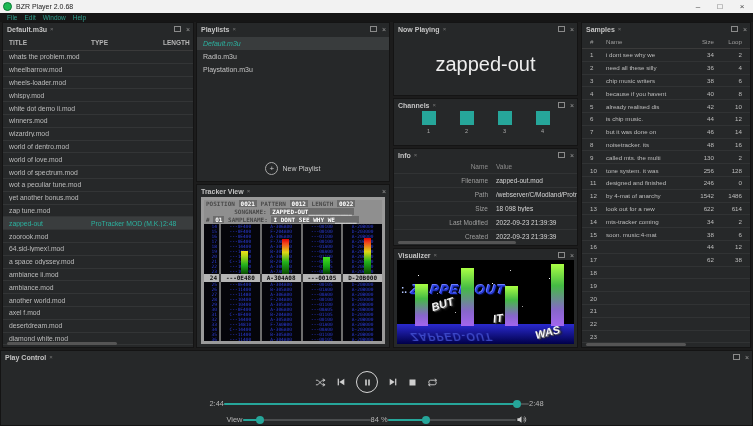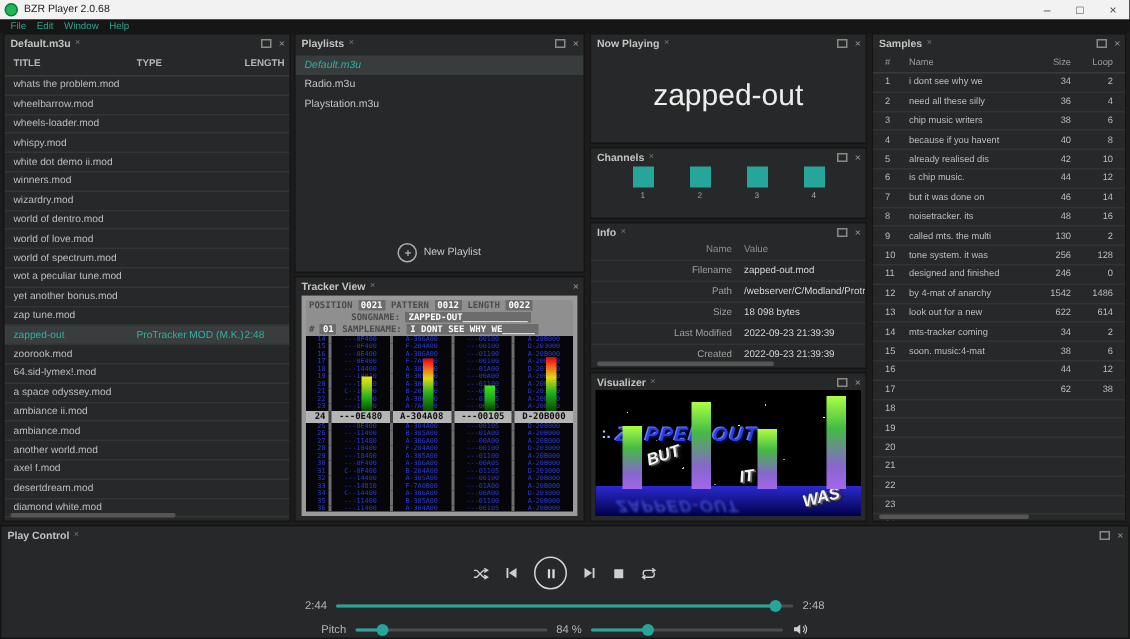--- a/index.html
+++ b/index.html
@@ -98,21 +98,21 @@
   .s-num{width:16px;padding-left:8px;flex:none;}
   .s-name{flex:1;overflow:hidden;white-space:nowrap;}
   .s-size{width:34px;text-align:right;flex:none;}
   .s-loop{width:28px;text-align:right;padding-right:8px;flex:none;}
   .srow{display:flex;height:11.8px;align-items:center;font-size:6.2px;color:#bdbdbd;border-bottom:1px solid #313334;}
   
   #play-control{left:0;top:350px;width:753px;height:76px;}
   .transport{display:flex;align-items:center;justify-content:center;gap:10px;margin-top:9px;}
   .tbtn{background:none;border:none;padding:0;display:flex;align-items:center;justify-content:center;cursor:default;}
   .pausebtn{width:22px;height:22px;border:1.5px solid #d6d6d6;border-radius:50%;}
-  .sliderrow{display:flex;align-items:center;justify-content:center;gap:6px;margin-top:6px;}
+  .sliderrow{display:flex;align-items:center;justify-content:center;margin-top:6px;}
   .t-label{font-size:7.5px;color:#b5b5b5;}
   .track{position:relative;height:2px;background:#4a4d4e;border-radius:1px;}
   .fill{position:absolute;left:0;top:0;bottom:0;background:#26a69a;border-radius:1px;}
   .knob{position:absolute;top:50%;width:8px;height:8px;background:#26a69a;border-radius:50%;transform:translate(-50%,-50%);}
   .time-track{width:305px;}
   .pitch-track{width:128px;}
   .vol-track{width:128px;}
 </style>
 </head>
 <body>
@@ -888,21 +888,21 @@
   </div>
   <div class="sliderrow">
     <span class="t-label">2:44</span>
     <div class="track time-track">
       <div class="fill" style="width:96%;"></div>
       <div class="knob" style="left:96%;"></div>
     </div>
     <span class="t-label">2:48</span>
   </div>
   <div class="sliderrow">
-    <span class="t-label">Pitch</span>
+    <span class="t-label">View</span>
     <div class="track pitch-track">
       <div class="fill" style="width:14%;"></div>
       <div class="knob" style="left:14%;"></div>
     </div>
     <span class="t-label">84 %</span>
     <div class="track vol-track">
       <div class="fill" style="width:30%;"></div>
       <div class="knob" style="left:30%;"></div>
     </div>
     <span style="display:flex;align-items:center;">

